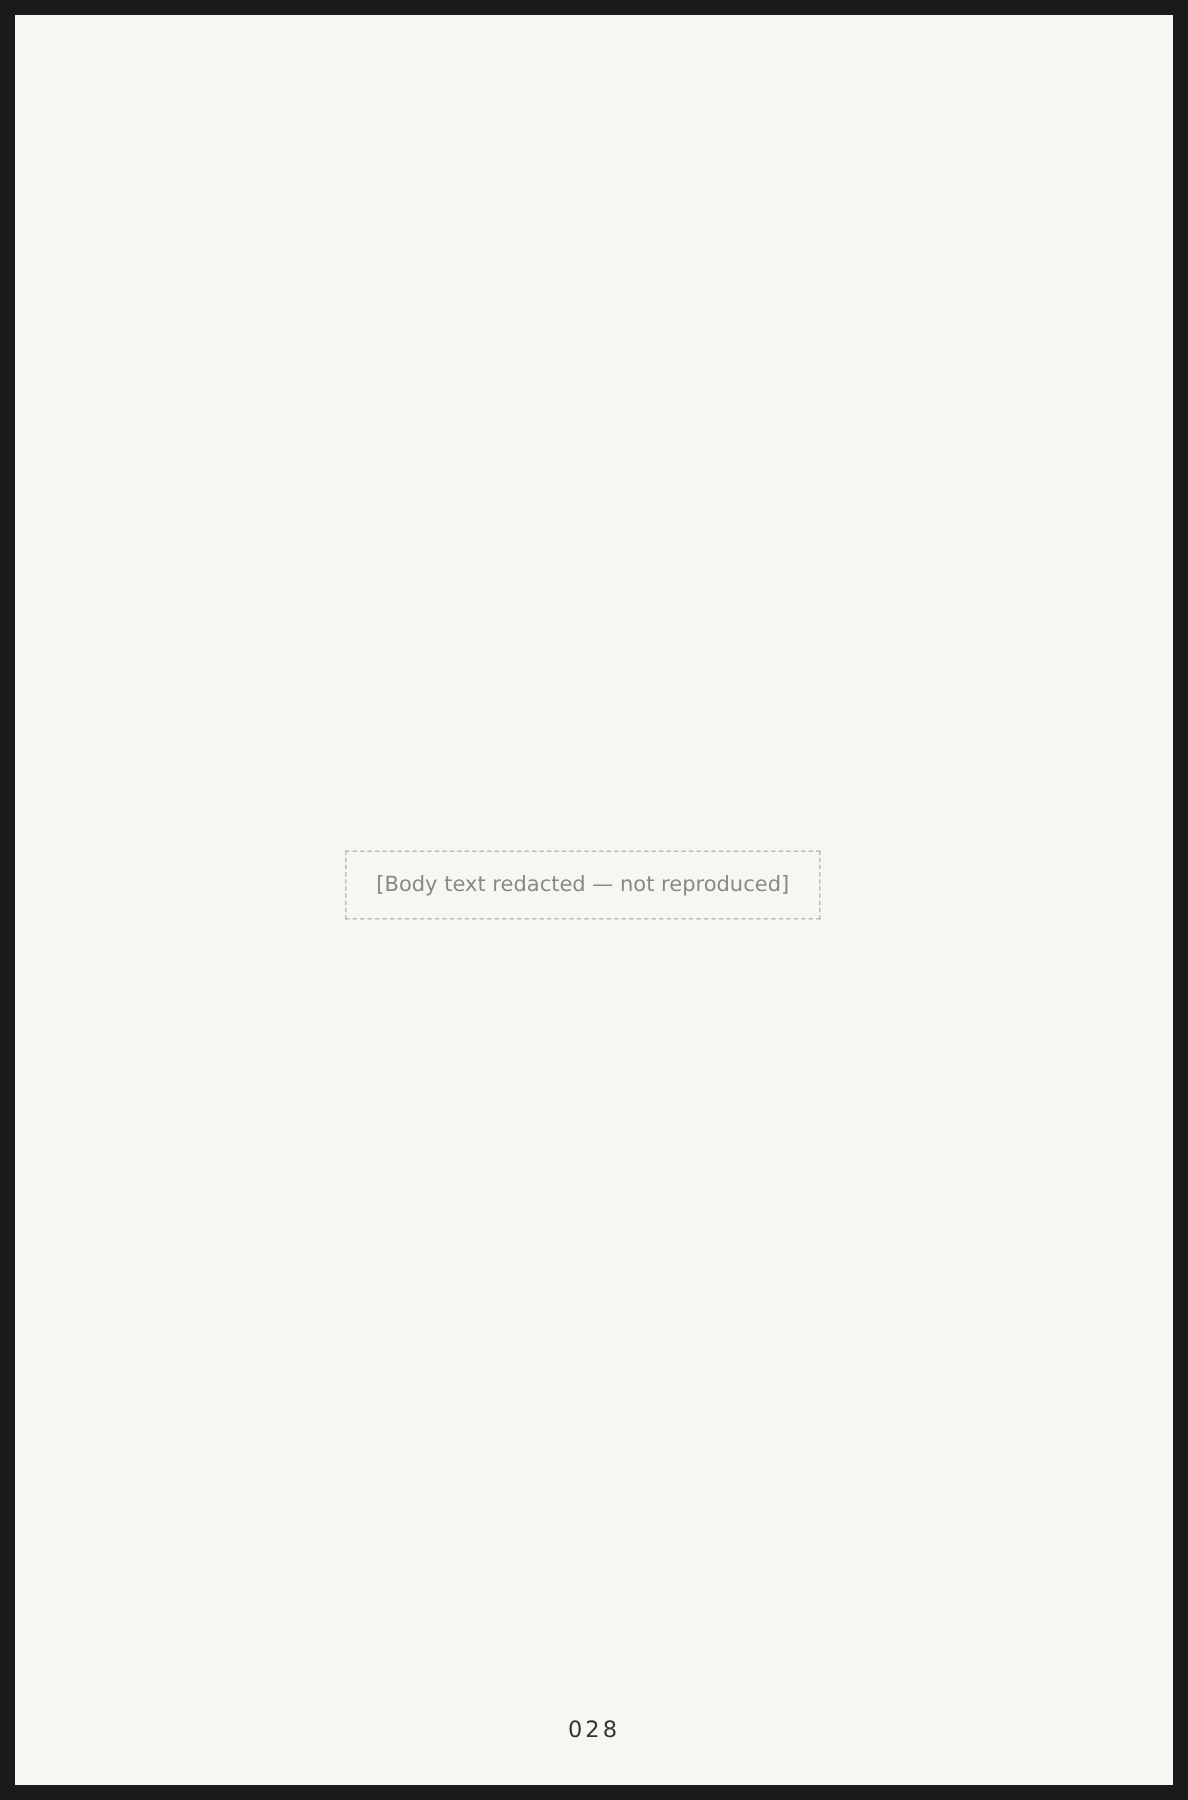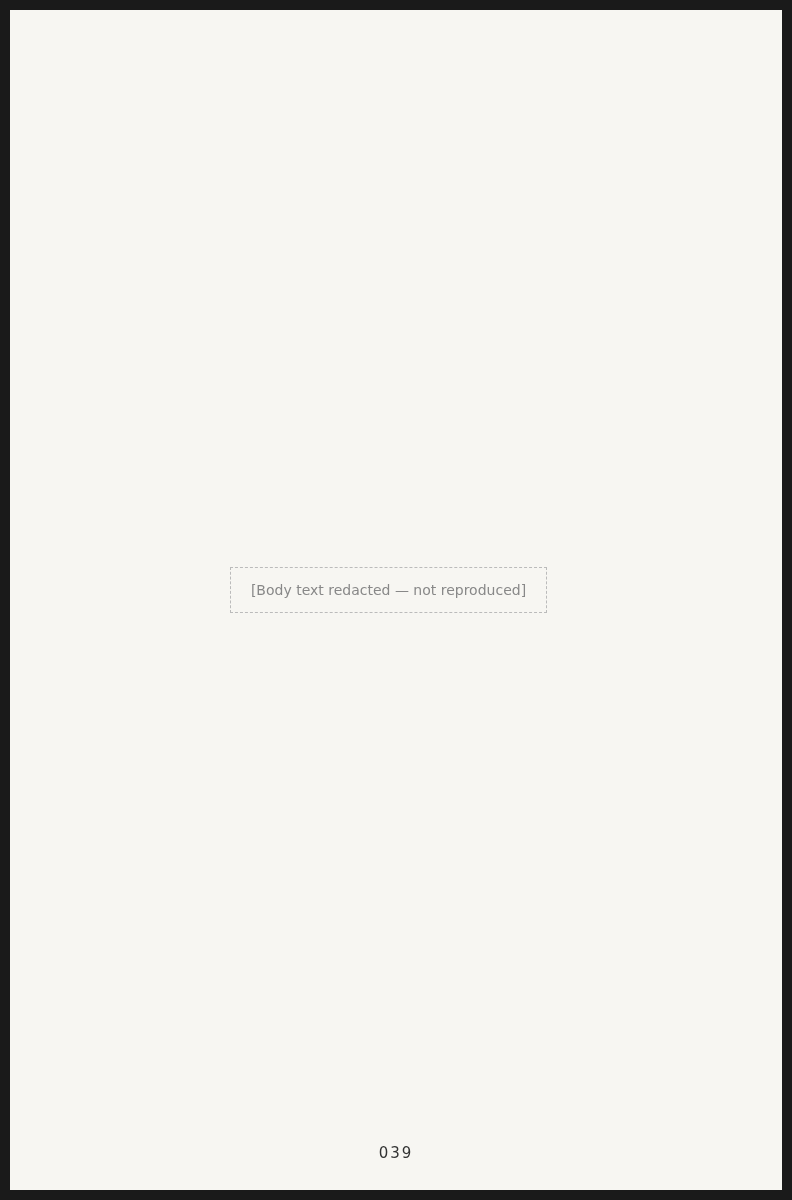--- a/index.html
+++ b/index.html
@@ -40,14 +40,14 @@
     letter-spacing: 2px;
   }
 </style>
 </head>
 <body>
 
 <div class="page">
   <div class="text-block">
     <div class="redaction-note">[Body text redacted — not reproduced]</div>
   </div>
-  <div class="page-number">039</div>
+  <div class="page-number">028</div>
 </div>
 
 </body></html>

